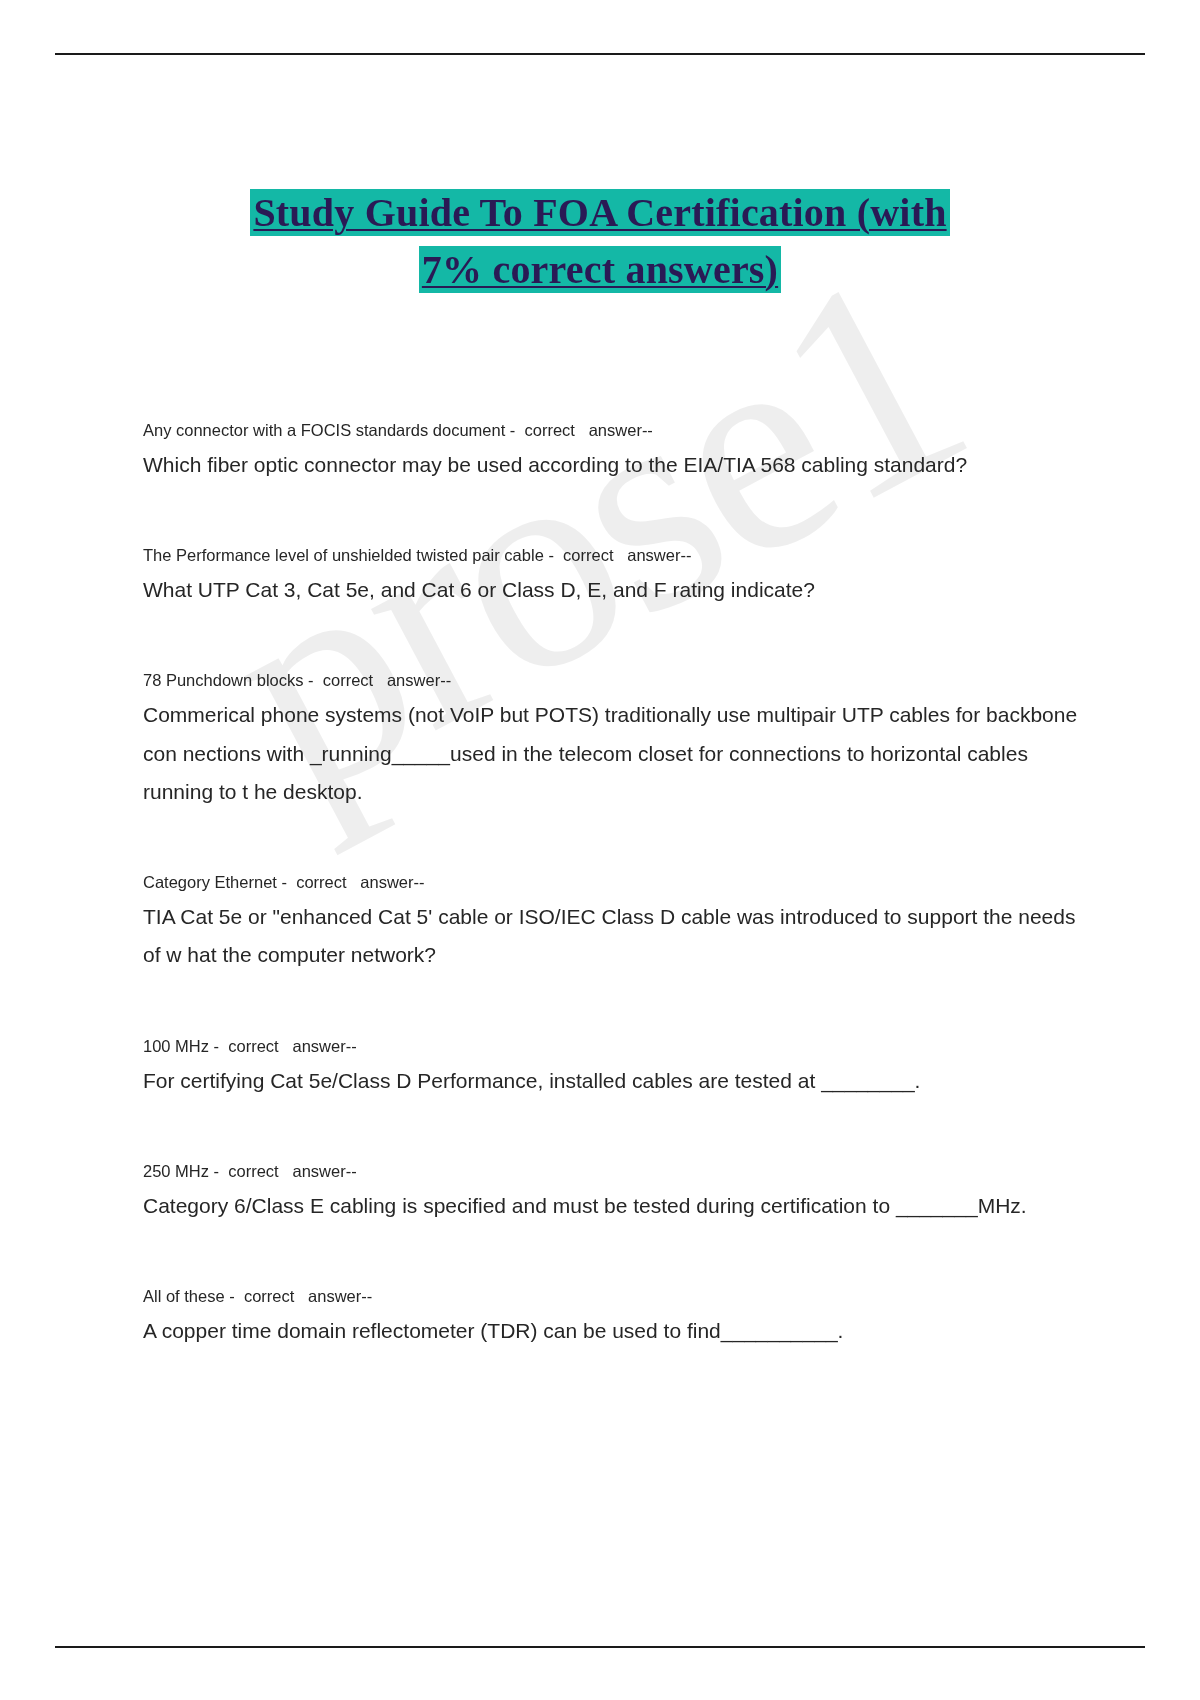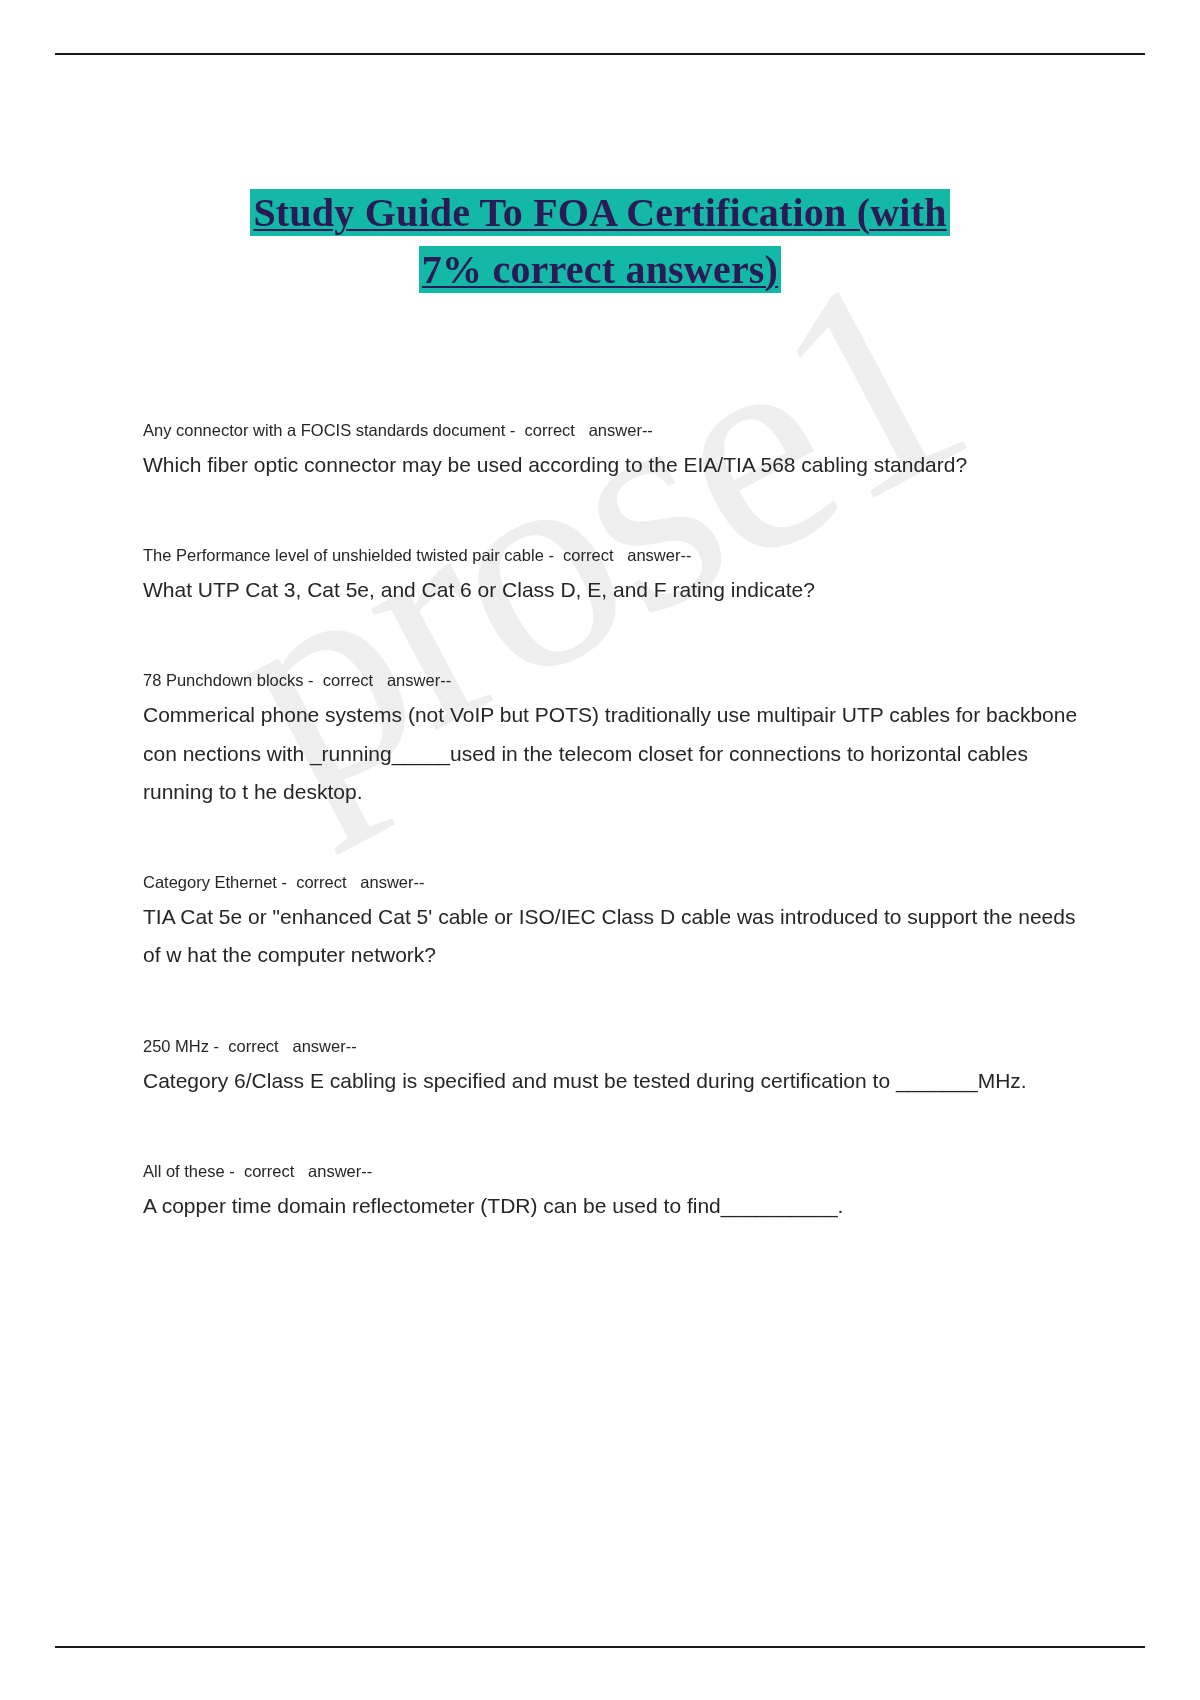--- a/index.html
+++ b/index.html
@@ -147,20 +147,24 @@
     <div class="qa">
       <p class="ans">78 Punchdown blocks -  correct   answer--</p>
       <p class="ques">Commerical phone systems (not VoIP but POTS) traditionally use multipair UTP cables for backbone con nections with _running_____used in the telecom closet for connections to horizontal cables running to t he desktop.</p>
     </div>
 
     <div class="qa">
       <p class="ans">Category Ethernet -  correct   answer--</p>
       <p class="ques">TIA Cat 5e or "enhanced Cat 5' cable or ISO/IEC Class D cable was introduced to support the needs of w hat the computer network?</p>
     </div>
 
+    <div class="qa">
+      <p class="ans">100 MHz -  correct   answer--</p>
+      <p class="ques">For certifying Cat 5e/Class D Performance, installed cables are tested at ________.</p>
+    </div>
 
     <div class="qa">
       <p class="ans">250 MHz -  correct   answer--</p>
       <p class="ques">Category 6/Class E cabling is specified and must be tested during certification to _______MHz.</p>
     </div>
 
     <div class="qa">
       <p class="ans">All of these -  correct   answer--</p>
       <p class="ques">A copper time domain reflectometer (TDR) can be used to find__________.</p>
     </div>

